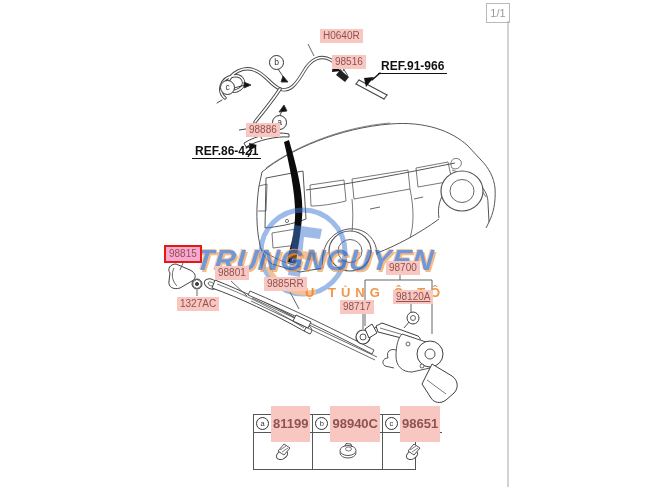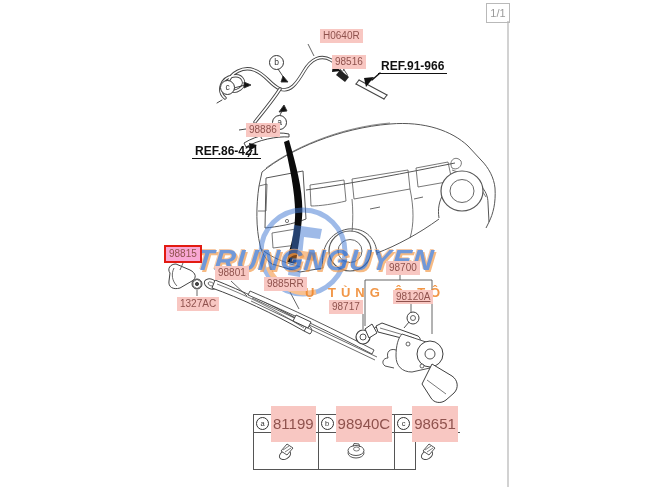--- a/index.html
+++ b/index.html
@@ -27,21 +27,21 @@
   .wm-text2{position:absolute;left:305px;top:285px;font-size:13px;font-weight:bold;color:#ef8427;
             letter-spacing:5px;opacity:.85;z-index:20;white-space:nowrap;}
   
   .legend{position:absolute;left:253px;top:414px;width:161px;height:54px;display:flex;z-index:30;
           border:1px solid #555;background:#fff;}
   .legend .col{flex:1;display:flex;flex-direction:column;border-right:1px solid #555;}
   .legend .col:last-child{border-right:none;}
   .legend .hd{height:17px;border-bottom:1px solid #555;display:flex;align-items:center;gap:2px;padding:0 2px;}
   .legend .hd .m{width:11px;height:11px;border:1.1px solid #333;border-radius:50%;font-size:7.5px;
                  line-height:11px;text-align:center;color:#333;flex:0 0 auto;background:#fff;}
-  .legend .hd .p{background:#f8c7c2;color:#8f524d;font-size:15px;line-height:12px;padding:12px 2px;white-space:nowrap;}
+  .legend .hd .p{background:#f8c7c2;color:#8f524d;font-size:13px;line-height:12px;padding:12px 2px;white-space:nowrap;font-weight:bold;}
   .legend .bd{flex:1;display:flex;align-items:center;justify-content:center;}
   svg{display:block;}
   #lineart{position:absolute;left:0;top:0;z-index:10;}
 </style>
 </head>
 <body>
 
 <div id="stage">
 
   <svg id="lineart" width="650" height="487" viewBox="0 0 650 487">
@@ -200,21 +200,21 @@
 
   <div class="callout" style="left:284px;top:29px;margin-left:36px;">H0640R</div>
   <div class="callout" style="left:332px;top:35px;margin-top:20px;">98516</div>
   <div class="ref" style="left:378px;top:60px;">REF.91-966</div>
   <div class="callout" style="left:226px;top:123px;margin-left:20px;">98886</div>
   <div class="ref" style="left:192px;top:145px;">REF.86-421</div>
   <div class="callout hl" style="left:164px;top:245px;">98815</div>
   <div class="callout" style="left:215px;top:266px;">98801</div>
   <div class="callout" style="left:177px;top:297px;">1327AC</div>
   <div class="callout" style="left:264px;top:277px;">9885RR</div>
-  <div class="callout" style="left:329px;top:300px;">98717</div>
+  <div class="callout" style="left:340px;top:300px;">98717</div>
   <div class="callout" style="left:386px;top:261px;">98700</div>
   <div class="callout" style="left:393px;top:290px;text-decoration:underline;">98120A</div>
 
   <div class="marker" style="left:269px;top:55px;">b</div>
   <div class="marker" style="left:220px;top:80px;">c</div>
   <div class="marker" style="left:272px;top:115px;">a</div>
 
   <div class="legend">
     <div class="col">
       <div class="hd">

